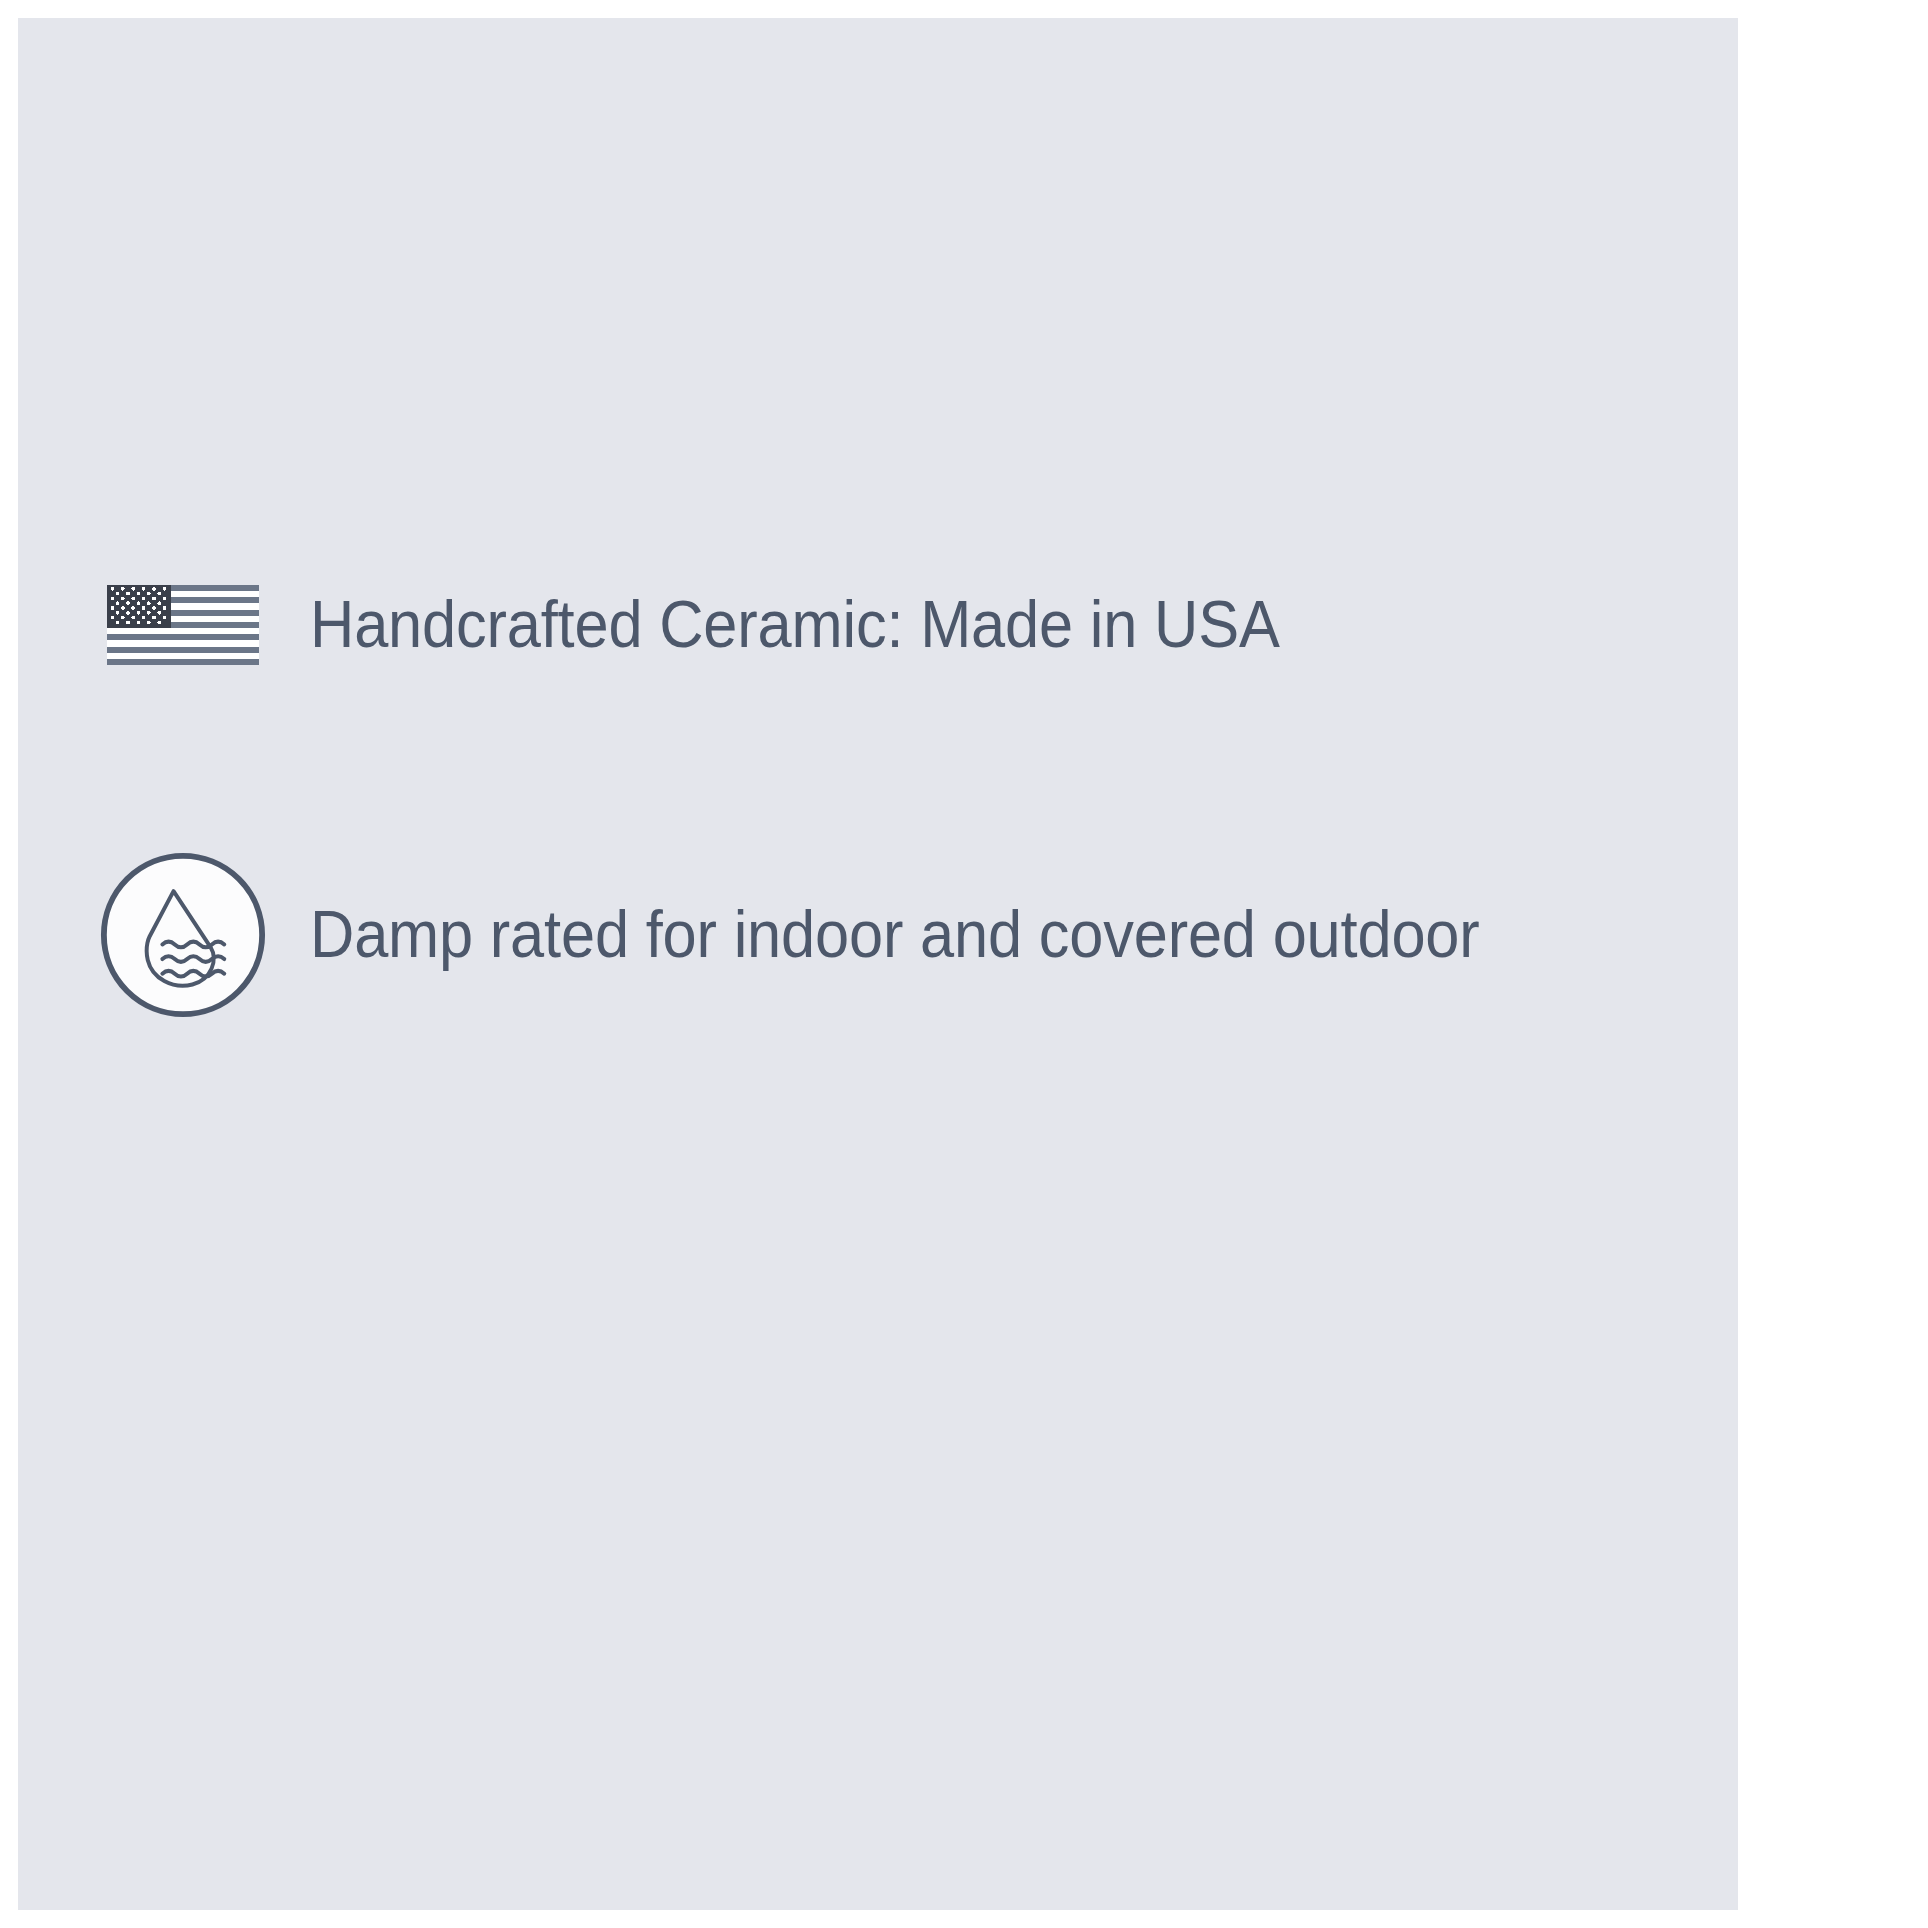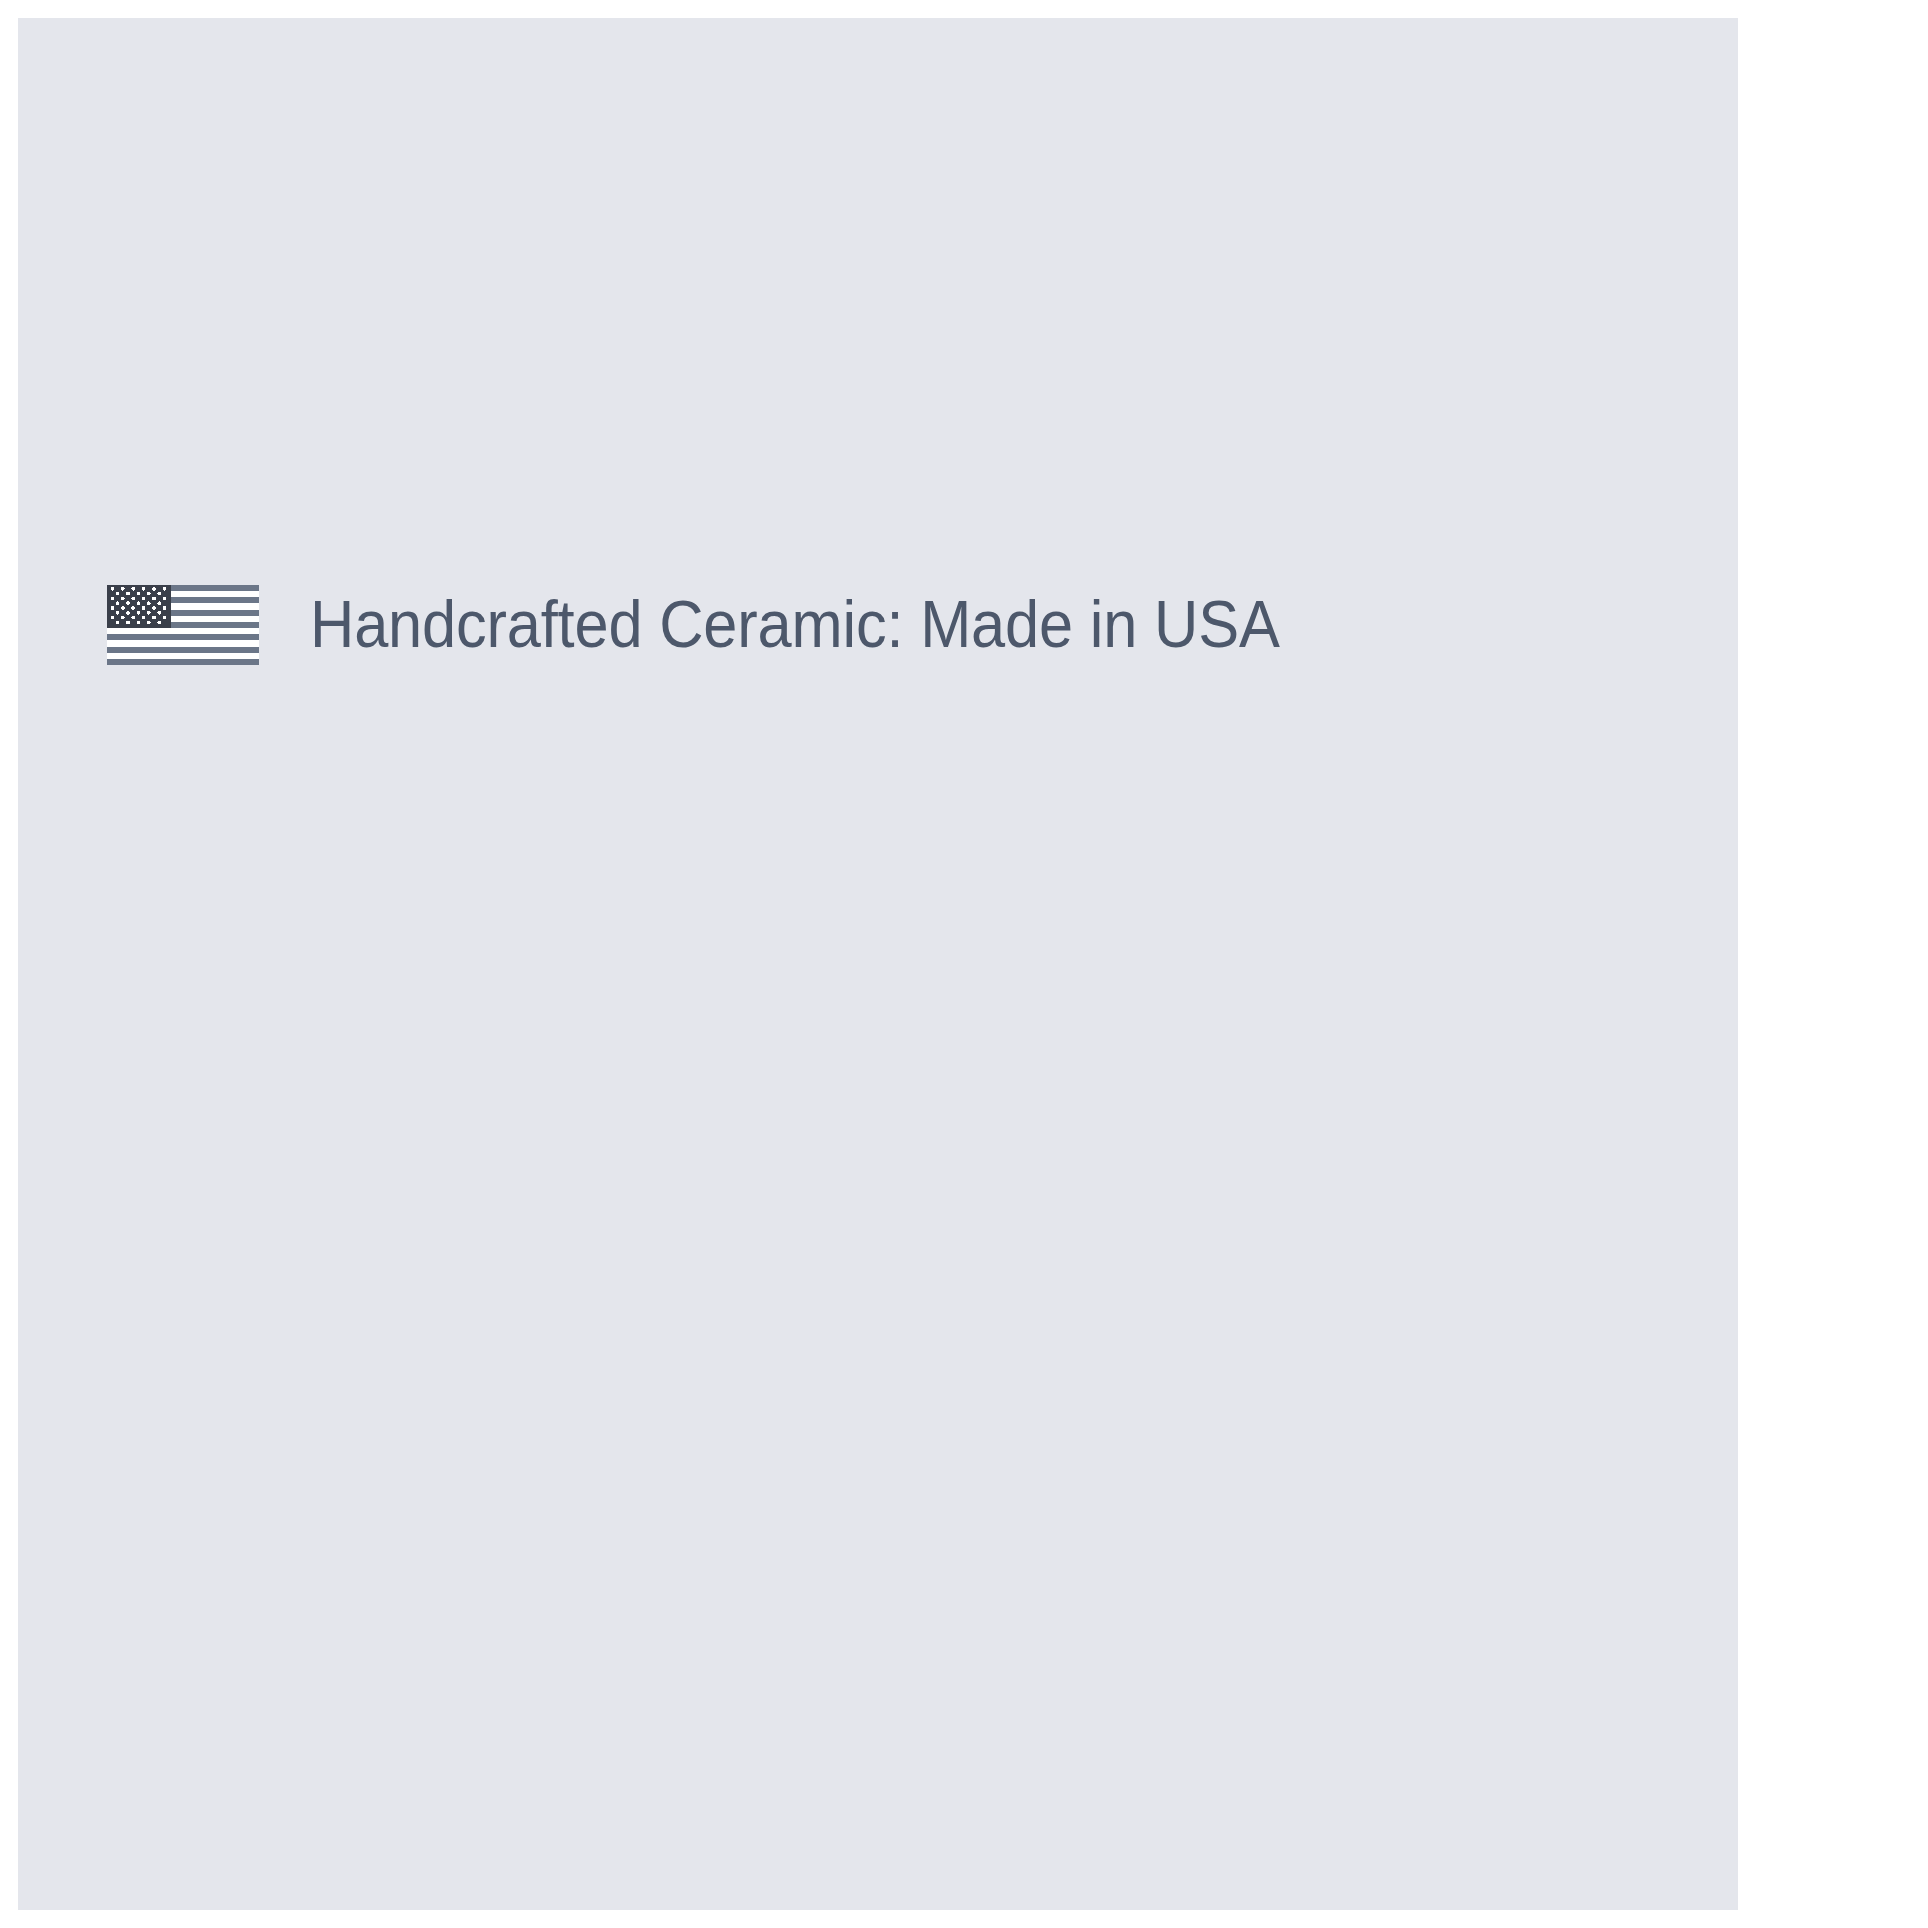--- a/index.html
+++ b/index.html
@@ -157,16 +157,32 @@
                 <circle cx="20.9" cy="18.7" r="0.95"></circle>
               <circle cx="26.1" cy="18.7" r="0.95"></circle>
             </g>
           </g>
         </svg>
       </div>
       <div class="feature-text">Handcrafted Ceramic: Made in USA</div>
     </div>
 
 
+    <div class="feature-row">
+      <div class="icon-slot">
+        <svg class="circle-icon" width="172" height="172" viewBox="0 0 100 100">
+          <circle cx="50" cy="50" r="46" fill="#fcfcfd" stroke="#4d586b" stroke-width="3.4"></circle>
+          <g fill="none" stroke="#4d586b" stroke-width="2.3" stroke-linecap="round" stroke-linejoin="round">
+
+            <path d="M44.5 24.5 L66.0 57.0 C70.5 64.5 66.5 76.0 55.5 78.8 C44.0 81.7 32.0 75.2 29.5 64.5 C27.6 56.5 30.5 51.0 30.5 51.0 Z"></path>
+
+            <path d="M38.0 55.5 q3.6 -3.3 7.2 0 q3.6 3.3 7.2 0 q3.6 -3.3 7.2 0 q3.6 3.3 7.2 0 q3.6 -3.3 7.2 0"></path>
+            <path d="M38.0 64.0 q3.6 -3.3 7.2 0 q3.6 3.3 7.2 0 q3.6 -3.3 7.2 0 q3.6 3.3 7.2 0 q3.6 -3.3 7.2 0"></path>
+            <path d="M38.0 72.5 q3.6 -3.3 7.2 0 q3.6 3.3 7.2 0 q3.6 -3.3 7.2 0 q3.6 3.3 7.2 0 q3.6 -3.3 7.2 0"></path>
+          </g>
+        </svg>
+      </div>
+      <div class="feature-text">Damp rated for indoor and covered outdoor</div>
+    </div>
 
 
   </div>
 </div>
 
 </body></html>

